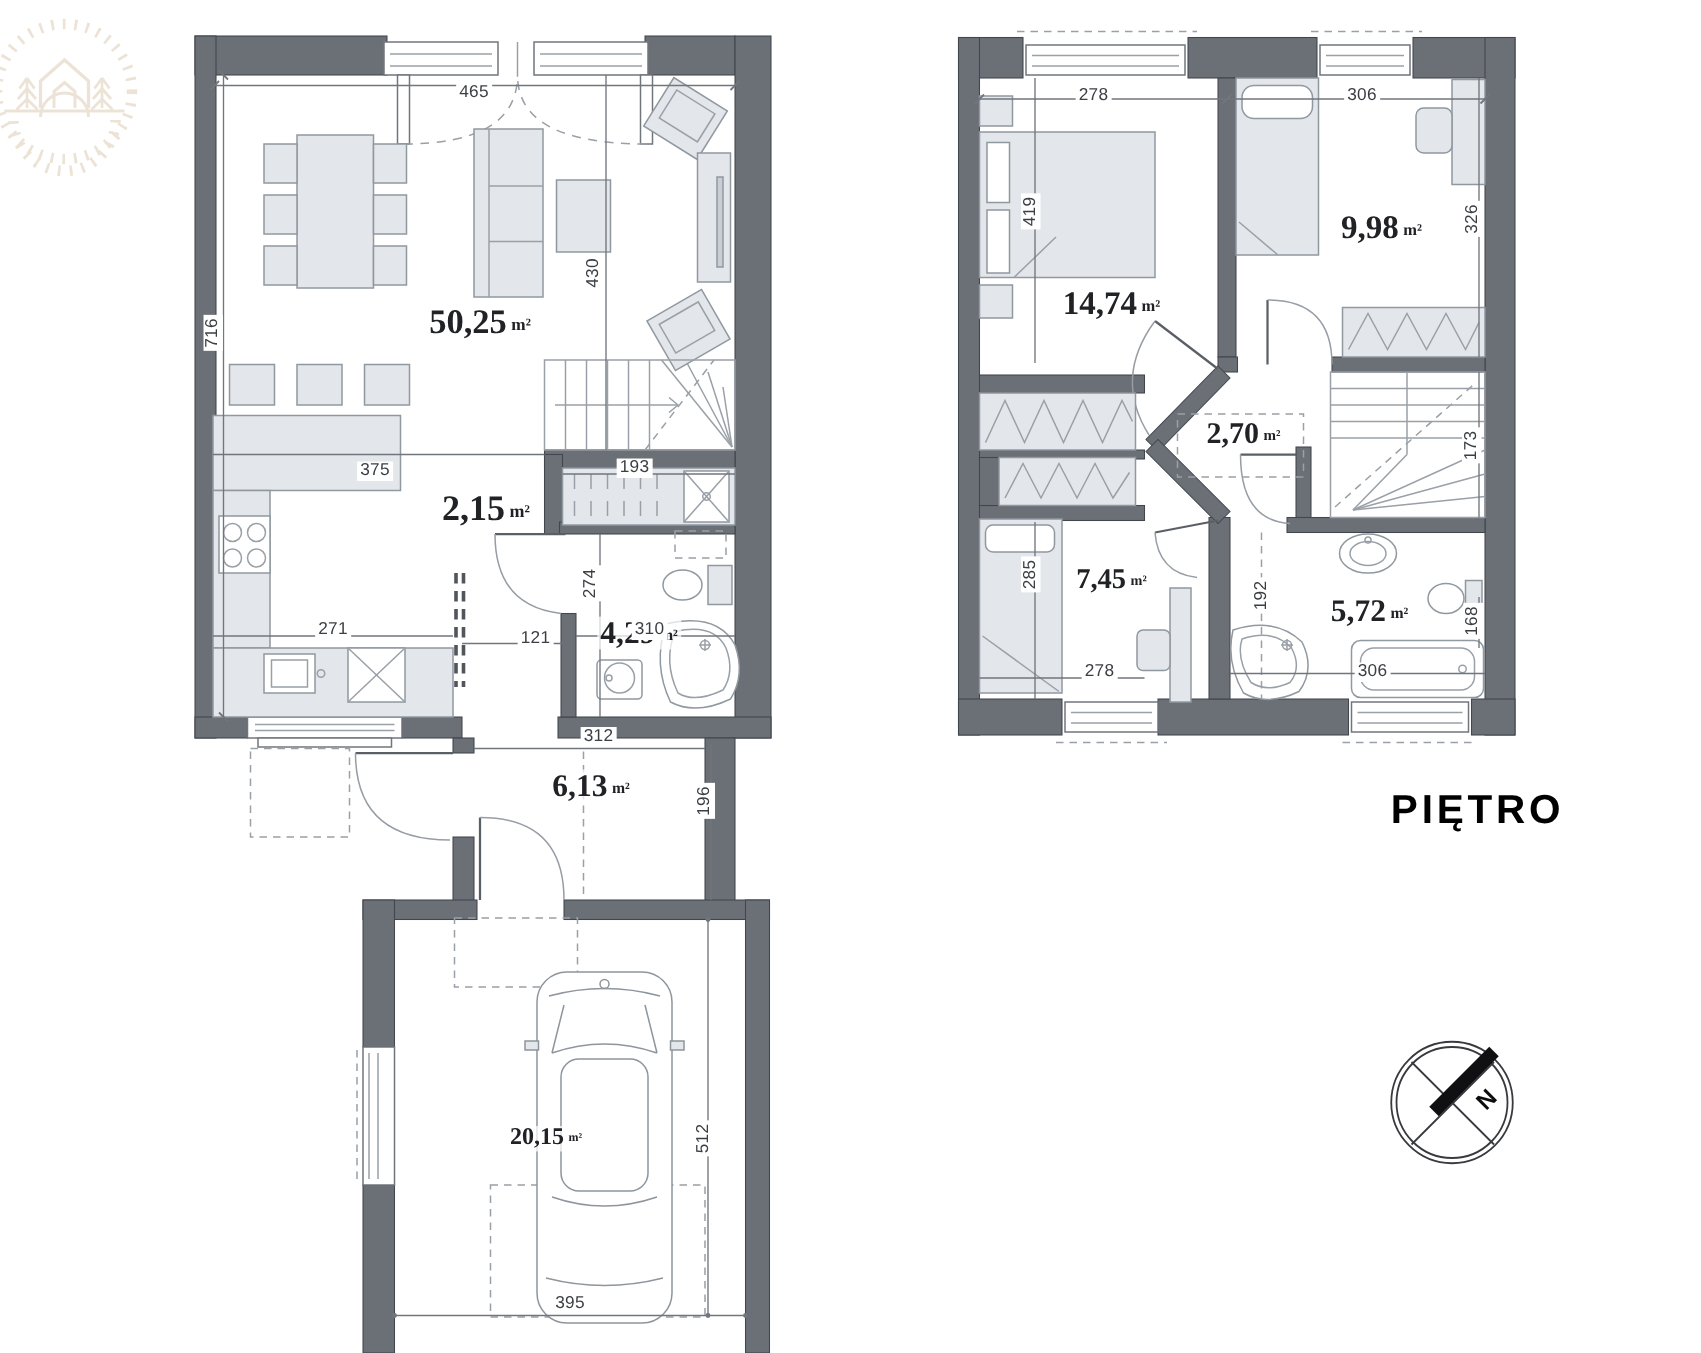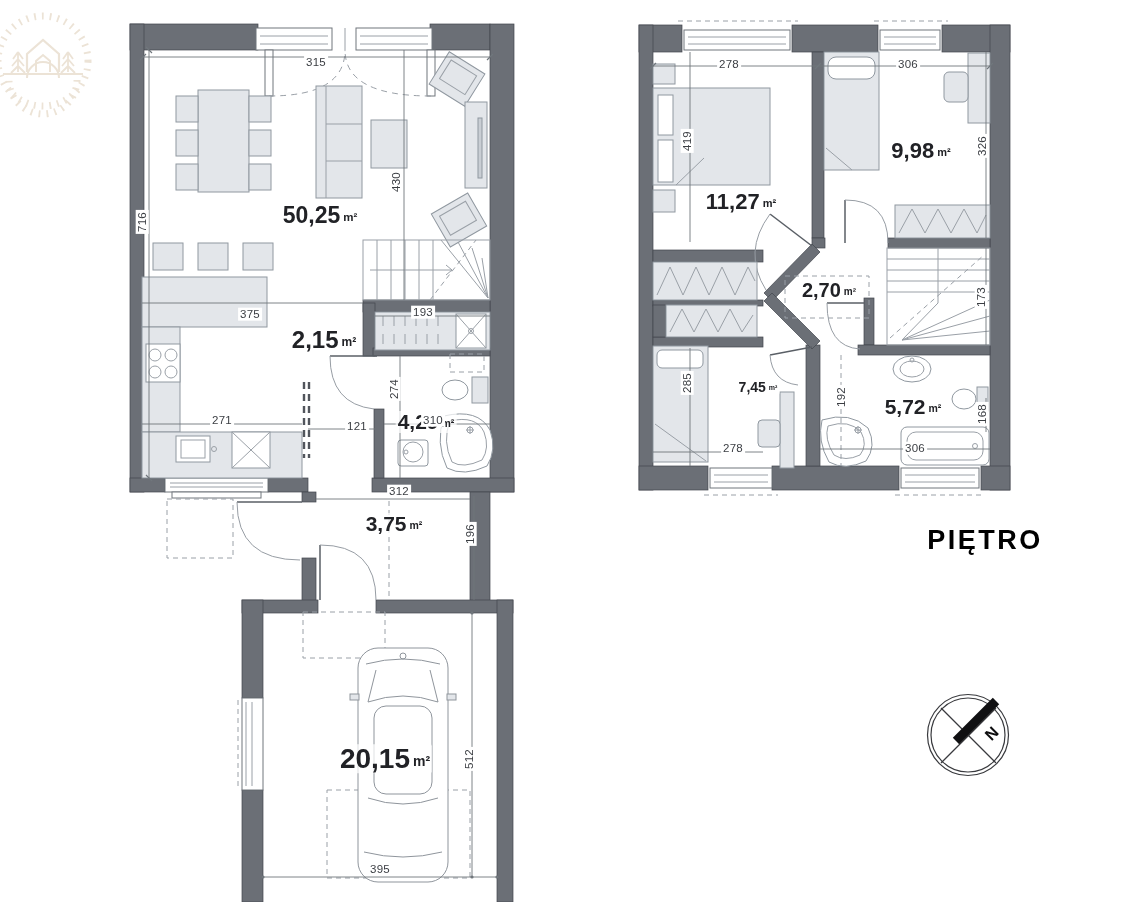--- a/index.html
+++ b/index.html
@@ -21,21 +21,21 @@
   .dl{stroke:#5a5f66;stroke-width:1.5;}
   .da{fill:none;stroke:#979da4;stroke-width:1;}
   .dra{fill:none;stroke:#9aa0a7;stroke-width:1;stroke-dasharray:6 5;}
   .dln{stroke:var(--dim-line);stroke-width:.9;}
   .dtk{stroke:var(--dim-line);stroke-width:1.2;}
   .cst{fill:none;stroke:#393a3e;stroke-width:1.2;}
   .dim{position:absolute;transform:translate(-50%,-50%);font-size:11.5px;color:var(--dim-text);
        background:#fff;padding:0 2px;white-space:nowrap;letter-spacing:.2px;line-height:1.1;}
   .dim.v{transform:translate(-50%,-50%) rotate(-90deg);}
   .room{position:absolute;transform:translate(-50%,-50%);font-weight:bold;color:var(--text);
-        white-space:nowrap;background:rgba(255,255,255,.72);padding:0 2px;border-radius:2px;line-height:1.05;}
+        white-space:nowrap;background:rgba(255,255,255,.72);padding:0 2px;border-radius:2px;line-height:1.05;font-family:Liberation Serif, serif;}
   .room .u{font-size:.5em;margin-left:3px;vertical-align:2px;}
   .floor-label{position:absolute;transform:translate(-50%,-50%);font-weight:bold;font-size:27px;
                letter-spacing:2.5px;color:#000000;}
   .north{position:absolute;transform:translate(-50%,-50%) rotate(-45deg);font-weight:bold;
          font-size:16px;color:#0d0d0f;}
 </style>
 </head>
 <body>
 
 <div class="canvas">
@@ -382,36 +382,36 @@
 
 <div>
 
   <div class="room" style="left:320px;top:215px;font-size:23px">
     <span>50,25</span><span class="u">m²</span></div>
   <div class="room" style="left:324px;top:340px;font-size:24px">
     <span>2,15</span><span class="u">m²</span></div>
   <div class="room" style="left:426px;top:422px;font-size:21px">
     <span>4,29</span><span class="u">m²</span></div>
   <div class="room" style="left:394px;top:524px;font-size:21px">
-    <span>3,75</span><span class="u">m²</span></div>
-  <div class="room" style="left:385px;top:759px;font-size:28px">
+    <span>6,13</span><span class="u">m²</span></div>
+  <div class="room" style="left:364px;top:759px;font-size:16px">
     <span>20,15</span><span class="u">m²</span></div>
 
   <div class="room" style="left:741px;top:202px;font-size:22px">
-    <span>11,27</span><span class="u">m²</span></div>
+    <span>14,74</span><span class="u">m²</span></div>
   <div class="room" style="left:921px;top:151px;font-size:22px">
     <span>9,98</span><span class="u">m²</span></div>
   <div class="room" style="left:829px;top:290px;font-size:20px">
     <span>2,70</span><span class="u">m²</span></div>
-  <div class="room" style="left:758px;top:387px;font-size:14px">
+  <div class="room" style="left:741px;top:387px;font-size:19px">
     <span>7,45</span><span class="u">m²</span></div>
   <div class="room" style="left:913px;top:407px;font-size:21px">
     <span>5,72</span><span class="u">m²</span></div>
 
-  <div class="dim" style="left:316px;top:62px">315</div>
+  <div class="dim" style="left:316px;top:62px">465</div>
   <div class="dim v" style="left:142px;top:222px">716</div>
   <div class="dim v" style="left:396px;top:182px">430</div>
   <div class="dim" style="left:250px;top:314px">375</div>
   <div class="dim" style="left:222px;top:420px">271</div>
   <div class="dim" style="left:357px;top:426px">121</div>
   <div class="dim v" style="left:394px;top:389px">274</div>
   <div class="dim" style="left:433px;top:420px">310</div>
   <div class="dim" style="left:423px;top:312px">193</div>
   <div class="dim" style="left:399px;top:491px">312</div>
   <div class="dim v" style="left:470px;top:534px">196</div>

